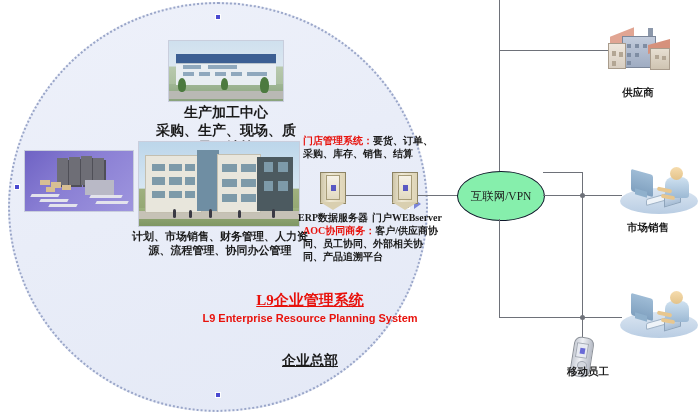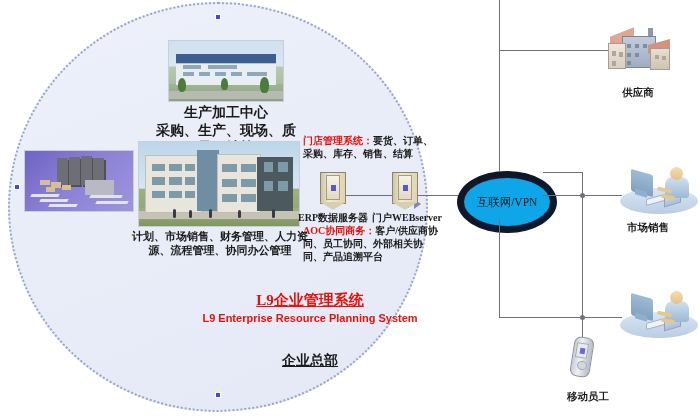--- a/index.html
+++ b/index.html
@@ -87,23 +87,23 @@
   
   .ln{position:absolute;background:#6e7179;}
   .lnh{height:1px;}
   .lnv{width:1px;}
   .dot{position:absolute;width:5px;height:5px;border-radius:50%;background:#6e7179;}
 
   
   .net-ellipse{
     position:absolute;
     width:86px;height:48px;
-    border:7px solid #0f172a;
+    border:1px solid #0f172a;
     border-radius:50%;
-    background:#0ea5e9;
+    background:#86efac;
     display:flex;align-items:center;justify-content:center;
     font-size:11.5px;color:#1b1b1b;
     font-family:"Liberation Serif","DejaVu Serif",serif;
   }
 
   
   .bldg{position:absolute;width:68px;height:54px;}
   .b-main{position:absolute;left:18px;top:12px;width:34px;height:32px;background:linear-gradient(180deg,#c3ccdc,#9facc2);border:1px solid #7b8699;box-sizing:border-box;}
   .b-roofL{position:absolute;left:6px;top:8px;width:24px;height:12px;background:#e1a593;transform:skewY(-22deg);}
   .b-left{position:absolute;left:4px;top:19px;width:18px;height:26px;background:linear-gradient(180deg,#efe7dd,#d8cec1);border:1px solid #a99c8c;box-sizing:border-box;}
@@ -354,15 +354,15 @@
     <div class="s-arm" style="left:37px;top:22px;width:15px;height:4px;transform:rotate(12deg);"></div>
     <div class="s-arm" style="left:41px;top:29px;width:14px;height:4px;transform:rotate(10deg);"></div>
   </div>
 
   <div class="phone" style="left:572px;top:337px;">
     <div class="p-body"></div>
       <div class="p-scr"></div>
       <div class="p-mark"></div>
       <div class="p-key"></div>
   </div>
-  <div class="node-label" style="left:542px;top:390px;width:92px;">移动员工</div>
+  <div class="node-label" style="left:542px;top:365px;width:92px;">移动员工</div>
 
 </div>
 
 </body></html>

